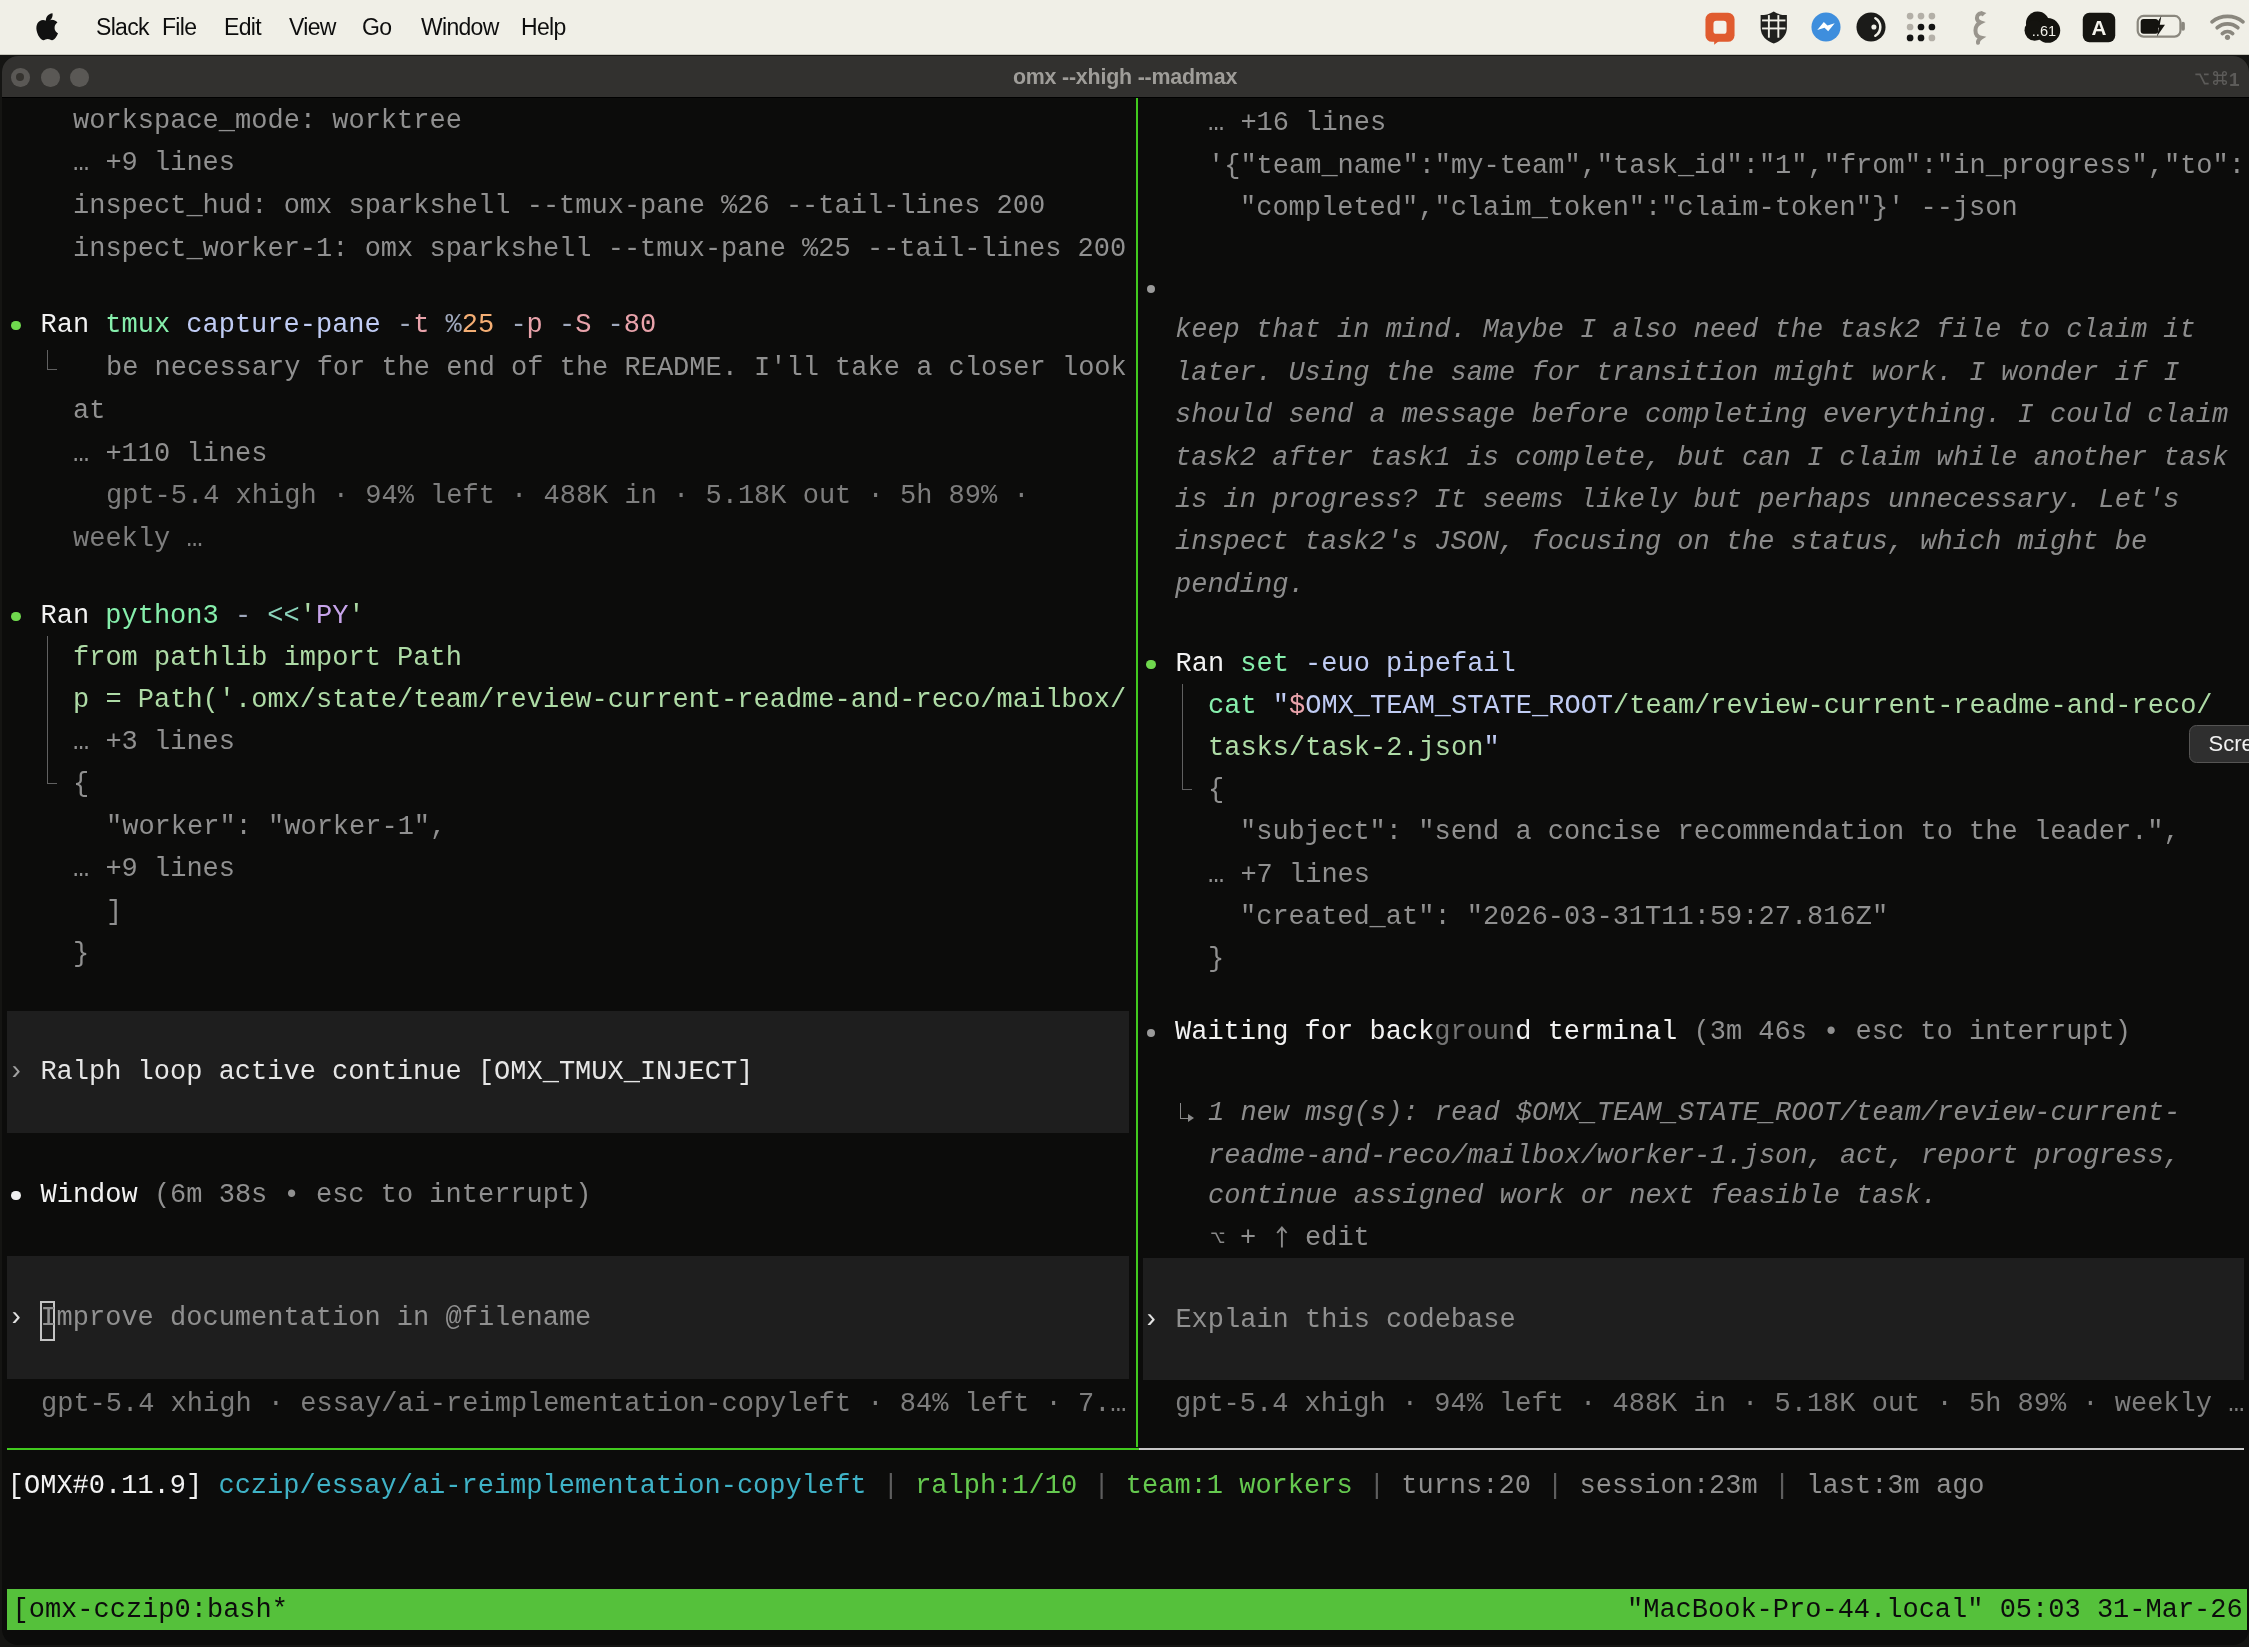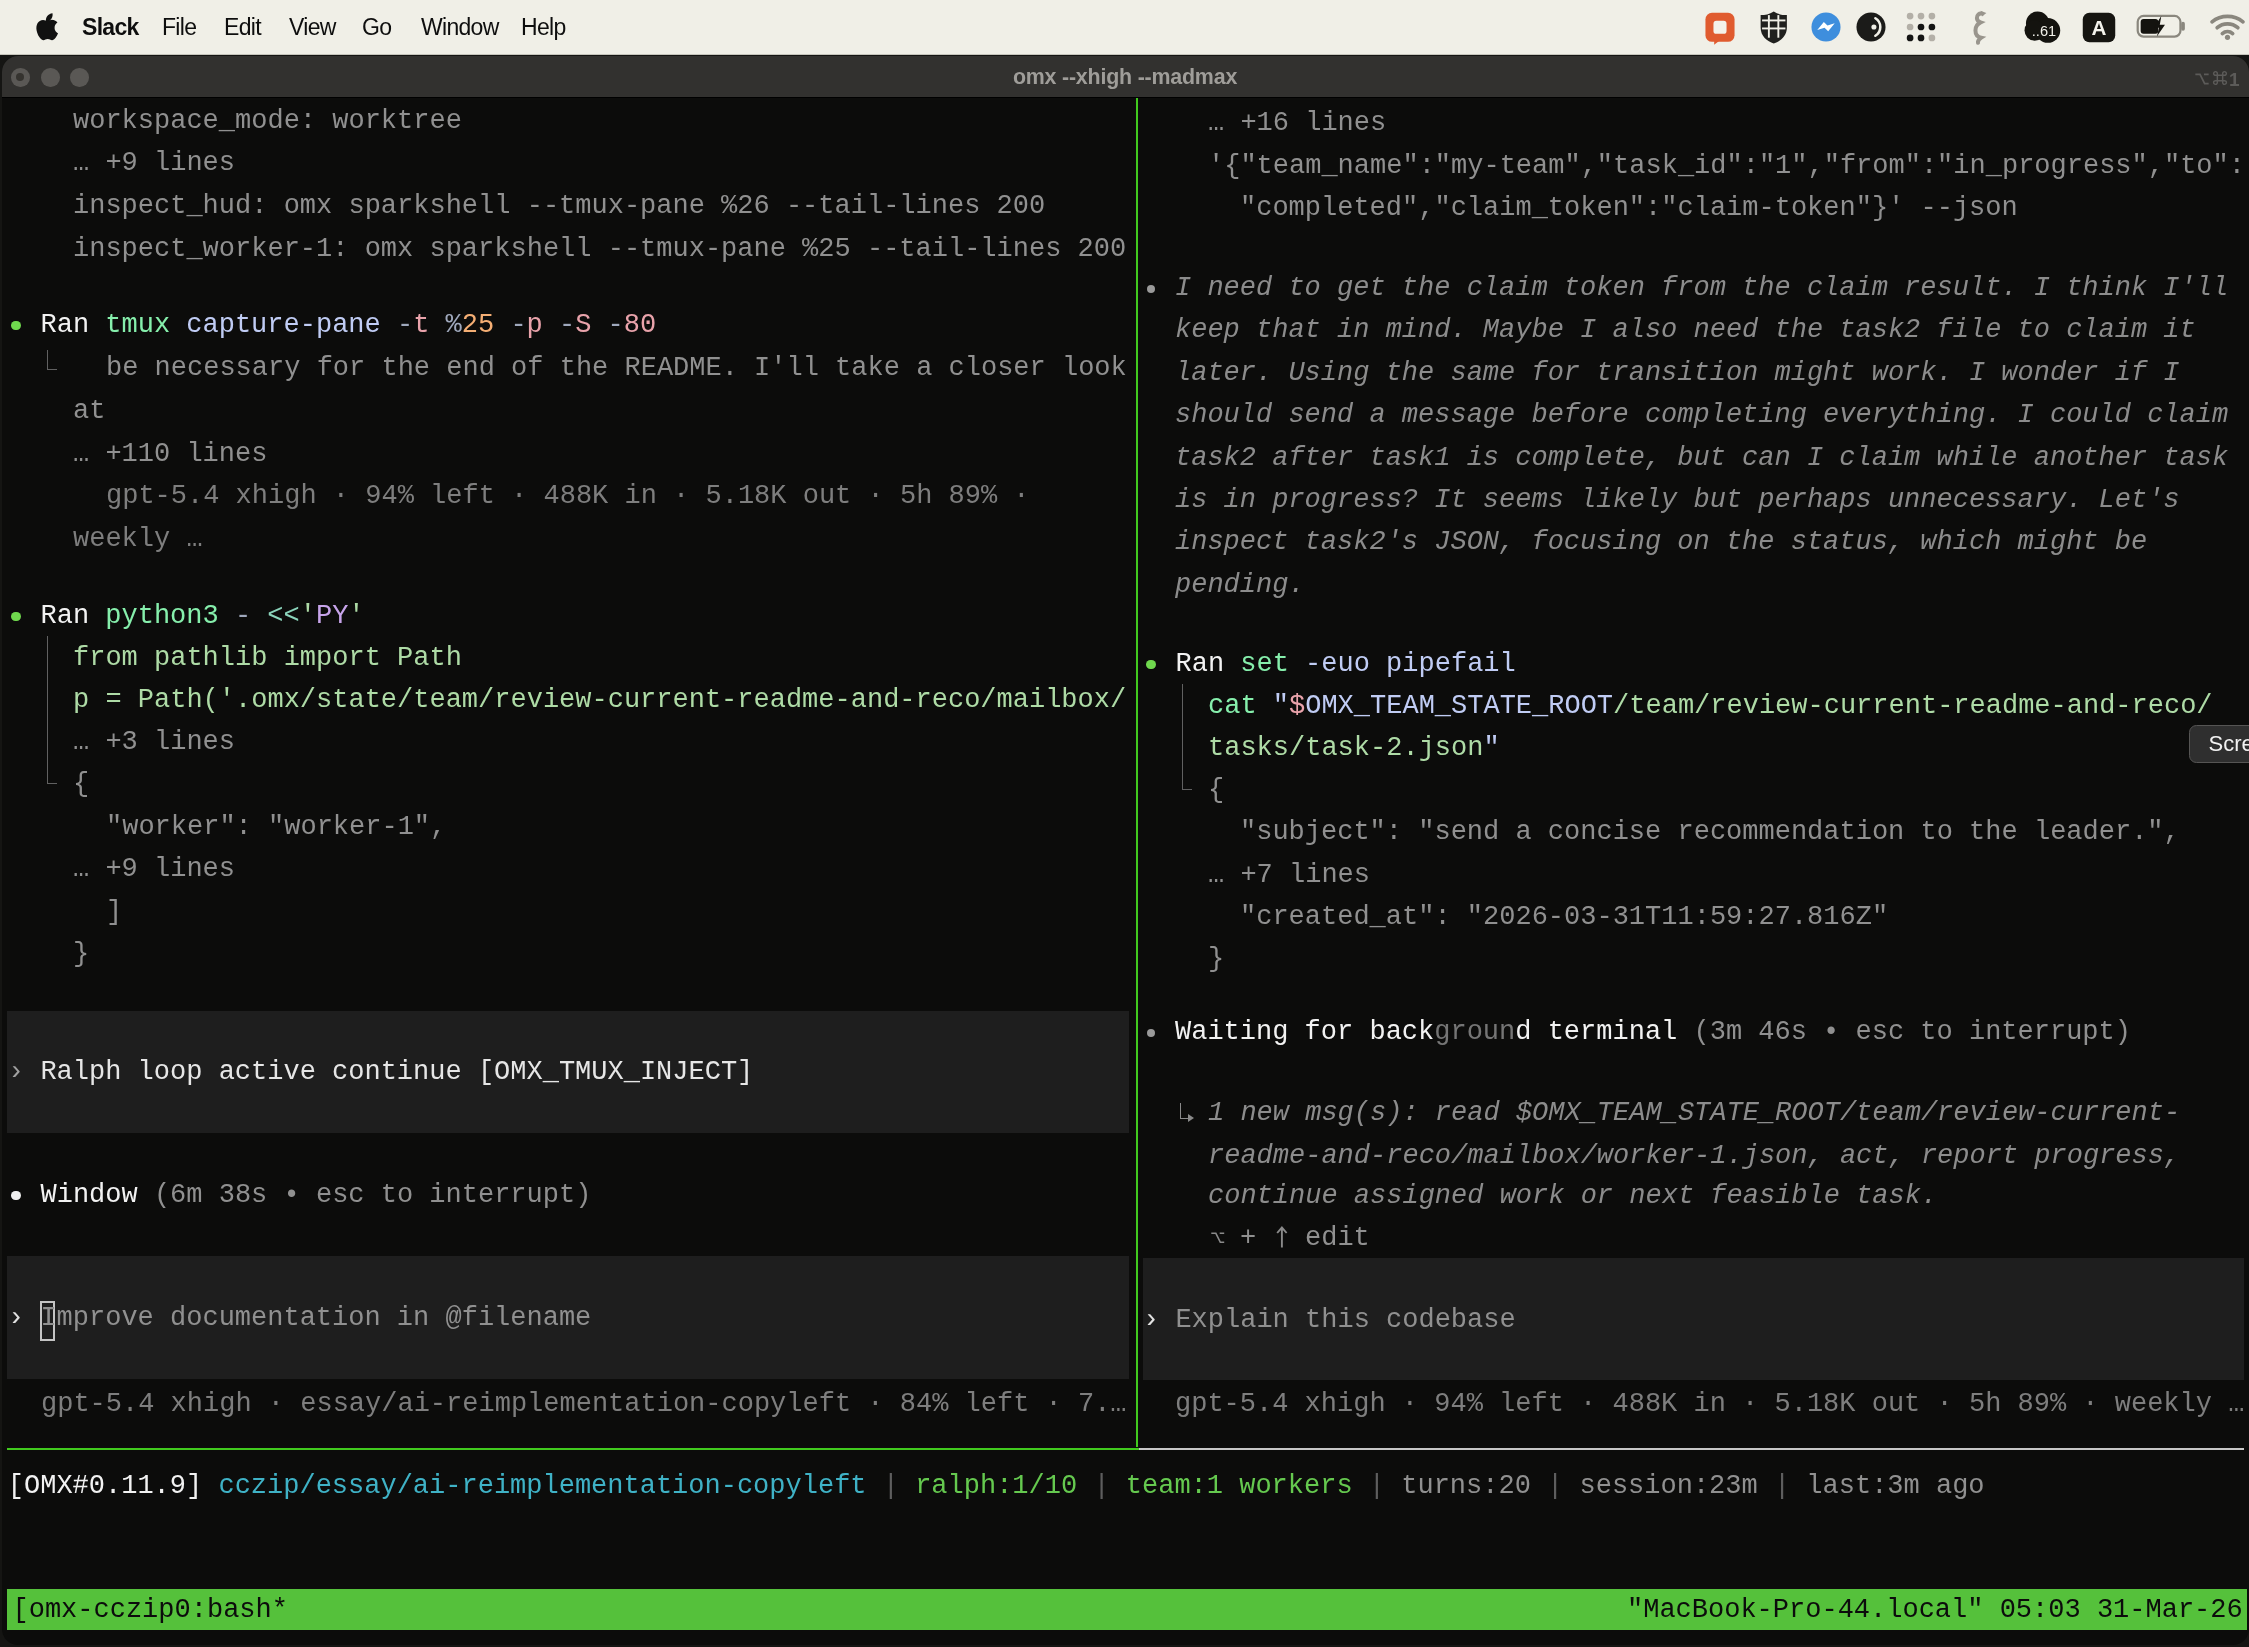--- a/index.html
+++ b/index.html
@@ -34,21 +34,21 @@
 .corner { position:absolute; border-left:1.8px solid #616161; border-bottom:1.8px solid #616161; }
 </style></head>
 <body>
 <div class="win">
   <div class="titlebar"></div>
 </div>
 <div class="menubar"></div>
 <svg style="position:absolute;z-index:6;left:32px;top:11px" width="28" height="32" viewBox="0 0 34 38">
     <path d="M23.4 9.2 c2.0-2.4 1.7-5.9 1.5-6.9 -2.6 .15-5.0 1.7-6.3 3.4 -1.2 1.5-2.0 3.8-1.7 6.3 2.6 .2 4.9-1.1 6.5-2.8 Z M27.5 19.7 c0-4.1 3.4-6.0 3.5-6.1 -1.9-2.8-4.9-3.2-6.0-3.25 -2.5-.26-4.9 1.5-6.2 1.5 -1.3 0-3.3-1.47-5.4-1.43 -2.8 .04-5.3 1.6-6.7 4.1 -2.9 5.0-.75 12.4 2.0 16.4 1.4 2.0 3.0 4.2 5.1 4.1 2.0-.08 2.8-1.3 5.3-1.3 2.5 0 3.2 1.3 5.4 1.26 2.2-.04 3.6-2.0 4.9-4.0 1.6-2.3 2.2-4.5 2.2-4.6 -.05-.02-4.2-1.6-4.2-6.6 Z" fill="#111"></path>
   </svg>
-<div class="mi" style="left:82px;font-weight:bold">Slack</div>
+<div class="mi" style="left:96px;font-weight:normal">Slack</div>
 <div class="mi" style="left:162px">File</div>
 <div class="mi" style="left:224px">Edit</div>
 <div class="mi" style="left:289px">View</div>
 <div class="mi" style="left:362px">Go</div>
 <div class="mi" style="left:421px">Window</div>
 <div class="mi" style="left:521px">Help</div>
 <svg style="position:absolute;z-index:6;left:1704px;top:11px" width="32" height="34" viewBox="0 0 44 46">
     <rect x="2" y="2" width="40" height="40" rx="9" fill="#e05b2f"></rect>
     <path d="M14 40 L14 46 L22 40 Z" fill="#e05b2f"></path>
     <rect x="13" y="13" width="18" height="18" rx="4" fill="#f4f2ea"></rect>
@@ -148,21 +148,21 @@
 <div class="ln " style="left:73px;top:848px"><span class="g">… +9 lines</span></div>
 <div class="ln " style="left:106px;top:891px"><span class="g">]</span></div>
 <div class="ln " style="left:73px;top:933px"><span class="g">}</span></div>
 <div class="ln " style="left:8px;top:1051px"><span class="g3">› </span><span class="w2">Ralph loop active continue [OMX_TMUX_INJECT]</span></div>
 <div class="ln " style="left:8px;top:1174px"><span style="display:inline-block;width:9.6px;height:9.6px;border-radius:50%;background:#f0f0f0;margin:0 19.6px 0 3.3px;vertical-align:middle;position:relative;top:0.7px"></span><span class="w b">Window</span> <span class="g">(6m 38s • esc to interrupt)</span></div>
 <div class="ln " style="left:8px;top:1297px"><span class="g4">› </span><span class="g">Improve documentation in @filename</span></div>
 <div class="ln " style="left:41px;top:1383px"><span class="g2">gpt-5.4 xhigh · essay/ai-reimplementation-copyleft · 84% left · 7.…</span></div>
 <div class="ln " style="left:1208px;top:102px"><span class="g">… +16 lines</span></div>
 <div class="ln " style="left:1208px;top:145px"><span class="g">'{"team_name":"my-team","task_id":"1","from":"in_progress","to":</span></div>
 <div class="ln " style="left:1240px;top:187px"><span class="g">"completed","claim_token":"claim-token"}' --json</span></div>
-<div class="ln " style="left:1143px;top:267px"><span style="display:inline-block;width:8px;height:8px;border-radius:50%;background:#9a9a9a;margin:0 20px 0 4px;vertical-align:middle;position:relative;top:0.7px"></span><span class="gi">I need to get the claim token from the claim result. I think I'll</span></div>
+<div class="ln " style="left:1143px;top:267px"><span style="display:inline-block;width:8px;height:8px;border-radius:50%;background:#9a9a9a;margin:0 20px 0 4px;vertical-align:middle;position:relative;top:0.7px"></span></div>
 <div class="ln " style="left:1175px;top:309px"><span class="gi">keep that in mind. Maybe I also need the task2 file to claim it</span></div>
 <div class="ln " style="left:1175px;top:352px"><span class="gi">later. Using the same for transition might work. I wonder if I</span></div>
 <div class="ln " style="left:1175px;top:394px"><span class="gi">should send a message before completing everything. I could claim</span></div>
 <div class="ln " style="left:1175px;top:437px"><span class="gi">task2 after task1 is complete, but can I claim while another task</span></div>
 <div class="ln " style="left:1175px;top:479px"><span class="gi">is in progress? It seems likely but perhaps unnecessary. Let's</span></div>
 <div class="ln " style="left:1175px;top:521px"><span class="gi">inspect task2's JSON, focusing on the status, which might be</span></div>
 <div class="ln " style="left:1175px;top:564px"><span class="gi">pending.</span></div>
 <div class="ln " style="left:1143px;top:643px"><span style="display:inline-block;width:9.6px;height:9.6px;border-radius:50%;background:#70d94e;margin:0 19.6px 0 3.3px;vertical-align:middle;position:relative;top:0.7px"></span><span class="w b">Ran</span> <span class="blu">set</span> <span class="peri">-euo pipefail</span></div>
 <div class="ln " style="left:1208px;top:685px"><span class="blu">cat</span> <span class="peri">"</span><span class="sal">$</span><span class="peri">OMX_TEAM_STATE_ROOT</span><span class="code">/team/review-current-readme-and-reco/</span></div>
 <div class="ln " style="left:1208px;top:727px"><span class="code">tasks/task-2.json</span><span class="peri">"</span></div>

